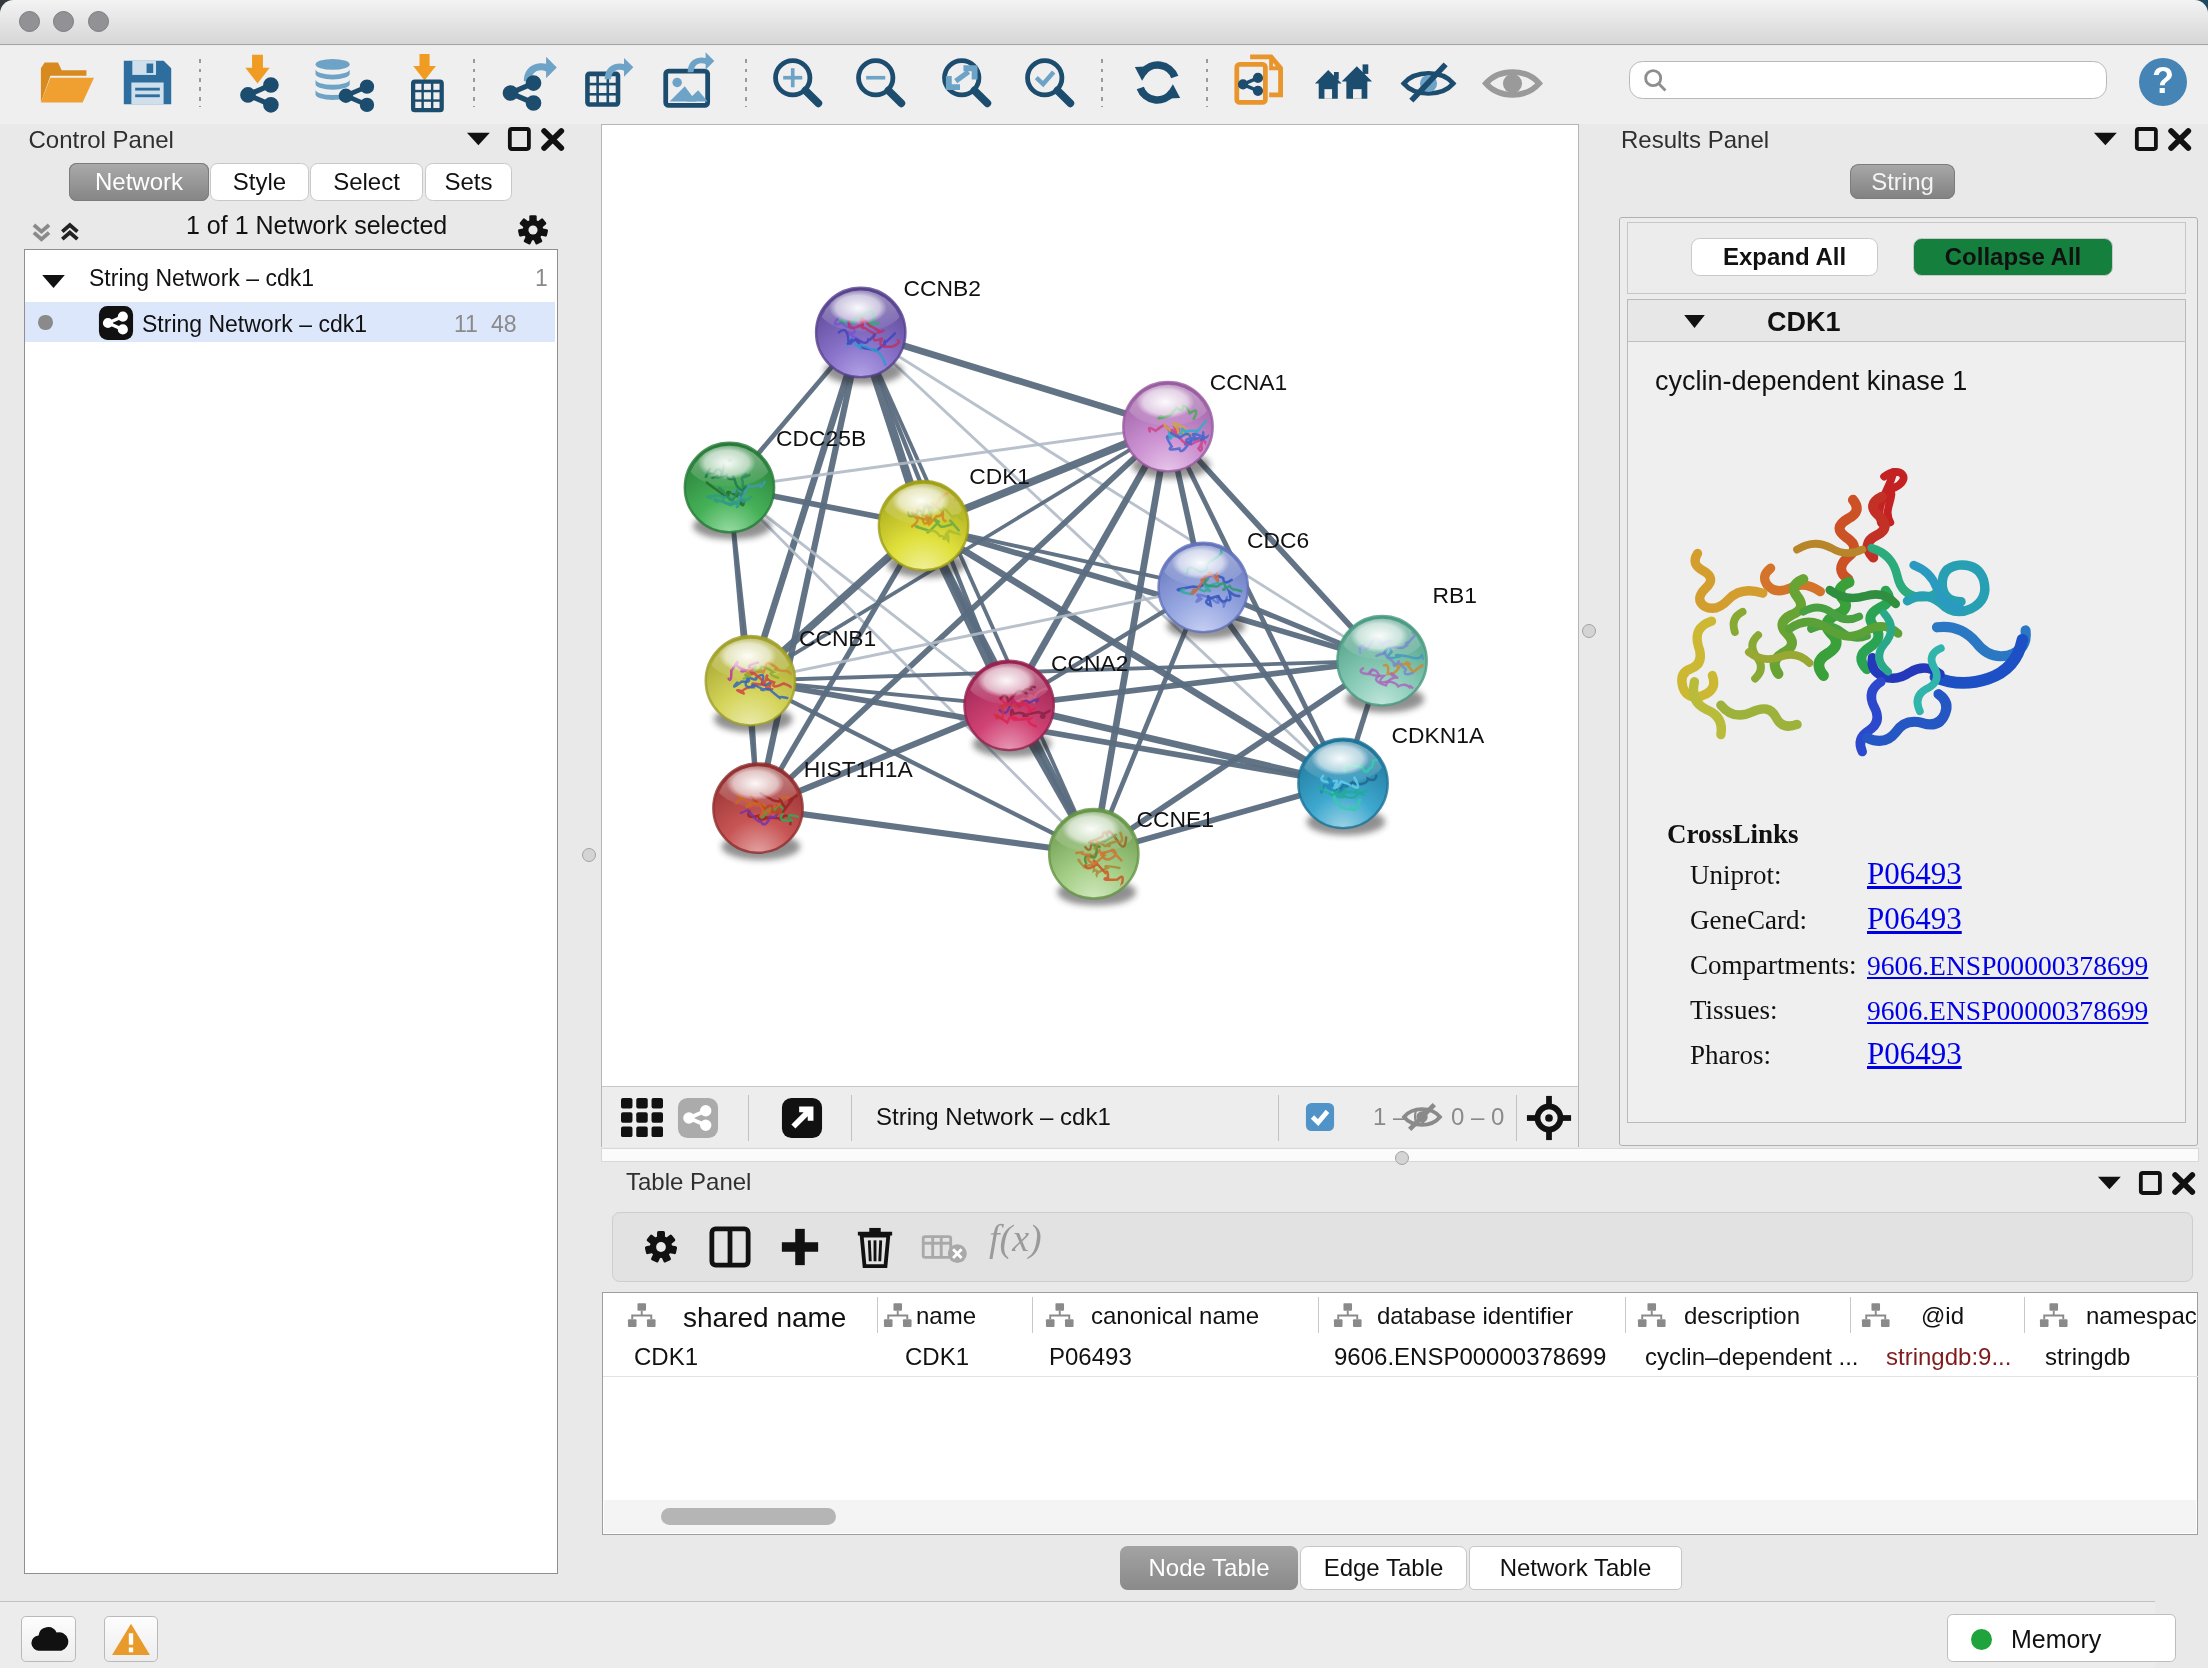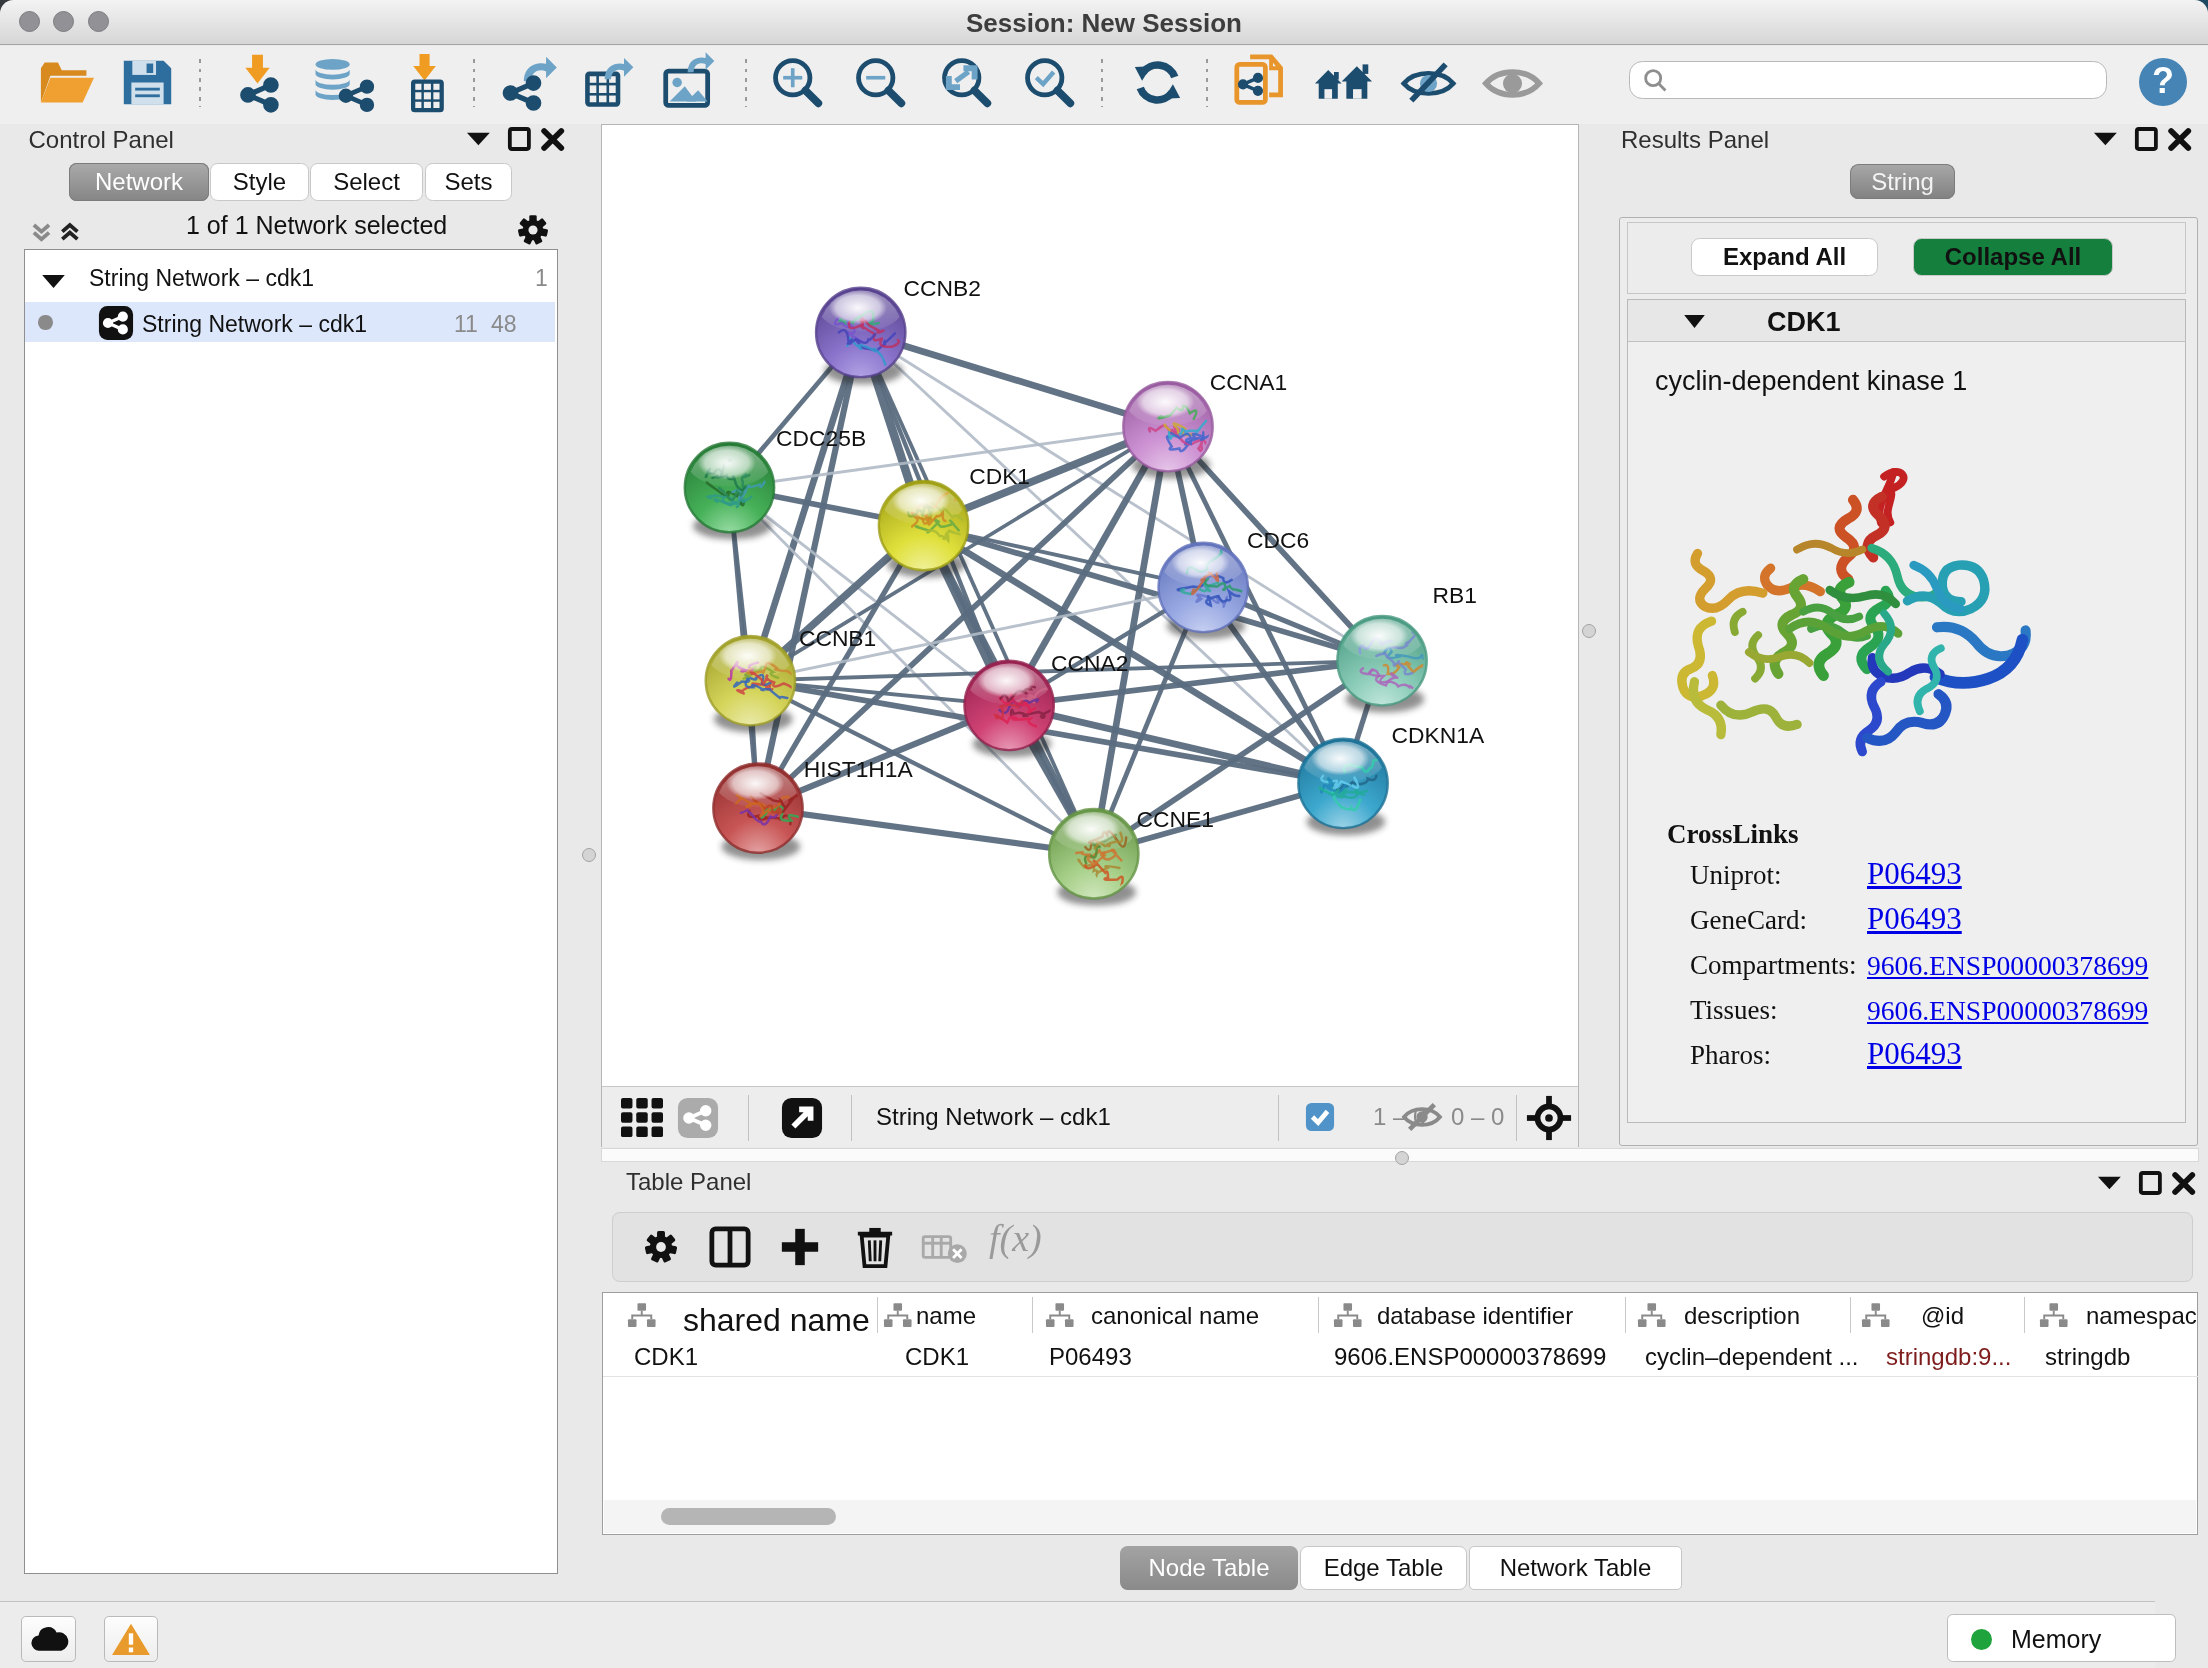--- a/index.html
+++ b/index.html
@@ -7,21 +7,20 @@
 .ptitle { font-size:24px; color:#2f2f2f; }
 </style></head>
 <body>
 
 <div class="abs" style="left:0;top:0;width:17px;height:17px;background:#35383c;"></div>
 <div class="abs" style="left:2191px;top:0;width:17px;height:17px;background:#1d4a60;"></div>
 <div class="abs" style="left:0;top:0;width:2208px;height:45px;background:linear-gradient(#f3f3f3,#d6d6d6);border-bottom:1px solid #a5a5a5;border-radius:13.3px 13.3px 0 0;">
   <div class="abs" style="left:19px;top:11.4px;width:21px;height:21px;border-radius:50%;background:#919196;border:1px solid #7b7b80;"></div>
   <div class="abs" style="left:53px;top:11.4px;width:21px;height:21px;border-radius:50%;background:#919196;border:1px solid #7b7b80;"></div>
   <div class="abs" style="left:88px;top:11.4px;width:21px;height:21px;border-radius:50%;background:#919196;border:1px solid #7b7b80;"></div>
-  <div class="abs" style="left:0;top:7.6px;width:2208px;text-align:center;font-size:26px;font-weight:700;color:#3d3d3d;">Session: New Session</div>
 </div>
 <div class="abs" style="left:0;top:46px;width:2208px;height:78px;background:#efefef;">
     <div class="abs" style="left:37px;top:8.6px;width:59px;height:55px;"><svg width="59" height="55" viewBox="0 0 62 58" style="">
         <path d="M4 14 L4 50 L14 22 L52 22 L52 16 L26 16 L22 8 L8 8 Z" fill="#d98a1f"></path>
         <path d="M14 24 L60 24 L48 50 L4 50 Z" fill="#f0a030"></path>
       </svg></div>
     <div class="abs" style="left:120px;top:6.7px;width:55px;height:59px;"><svg width="55" height="59" viewBox="0 0 58 62" style="">
         <path d="M4 8 L46 8 L54 16 L54 54 L4 54 Z" fill="#2e6e9e"></path>
         <rect x="13" y="8" width="25" height="15" fill="#cfe0ec"></rect>
         <rect x="28" y="11" width="7" height="10" fill="#2e6e9e"></rect>
@@ -897,21 +896,21 @@
     <div class="abs" style="left:1436px;top:8.6px;"><svg width="29.5" height="27" viewBox="0 0 31 28">
         <g fill="#8a8a8a">
           <rect x="11" y="1" width="9" height="8" rx="1"></rect>
           <rect x="1" y="18" width="9" height="8" rx="1"></rect>
           <rect x="21" y="18" width="9" height="8" rx="1"></rect>
         </g>
         <g stroke="#8a8a8a" stroke-width="2" fill="none">
           <path d="M15.5 9 L15.5 14 M5.5 18 L5.5 14 L25.5 14 L25.5 18"></path>
         </g>
       </svg></div>
-    <div class="abs" style="left:80px;top:8.6px;font-size:32px;color:#111;">shared name</div>
+    <div class="abs" style="left:80px;top:8.6px;font-size:28px;color:#111;">shared name</div>
     <div class="abs" style="left:313px;top:8.6px;font-size:24px;color:#111;">name</div>
     <div class="abs" style="left:488px;top:8.6px;font-size:24px;color:#111;">canonical name</div>
     <div class="abs" style="left:774px;top:8.6px;font-size:24px;color:#111;">database identifier</div>
     <div class="abs" style="left:1081px;top:8.6px;font-size:24px;color:#111;">description</div>
     <div class="abs" style="left:1318px;top:8.6px;font-size:24px;color:#111;">@id</div>
     <div class="abs" style="left:1483px;top:8.6px;font-size:24px;color:#111;">namespace</div>
     <div class="abs" style="left:274px;top:3.8px;width:1px;height:36px;background:#c9c9c9;"></div>
     <div class="abs" style="left:429px;top:3.8px;width:1px;height:36px;background:#c9c9c9;"></div>
     <div class="abs" style="left:715px;top:3.8px;width:1px;height:36px;background:#c9c9c9;"></div>
     <div class="abs" style="left:1022px;top:3.8px;width:1px;height:36px;background:#c9c9c9;"></div>

